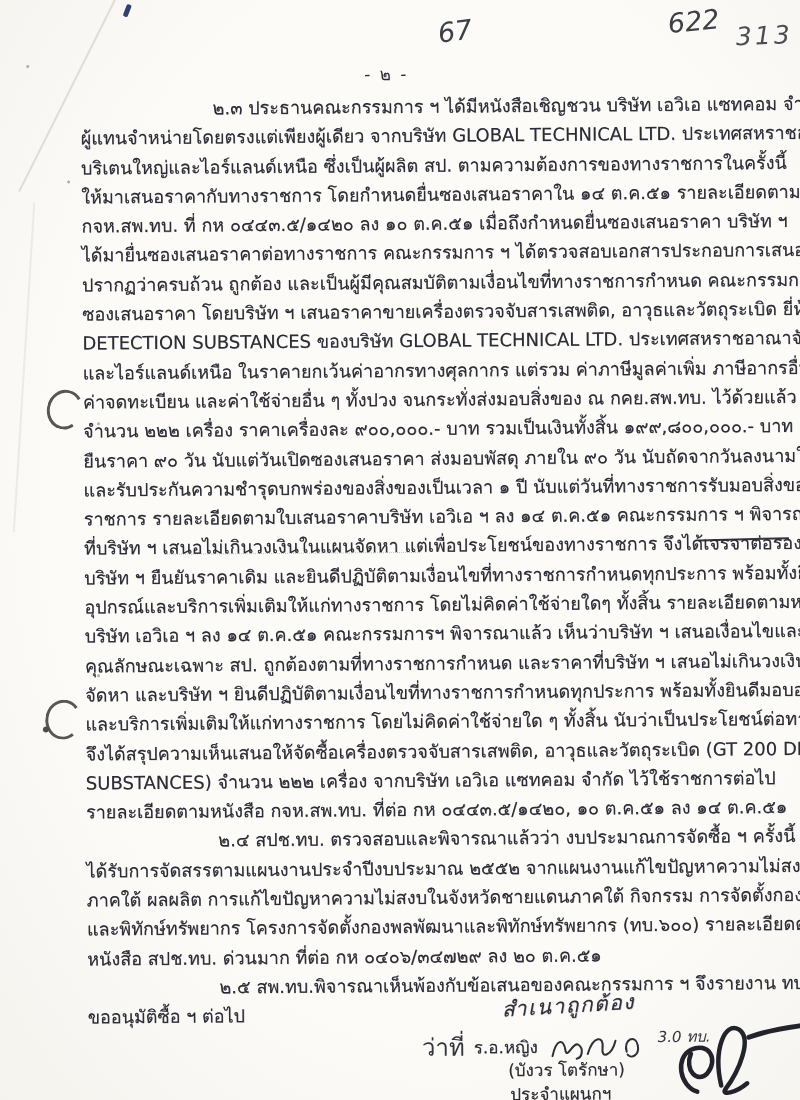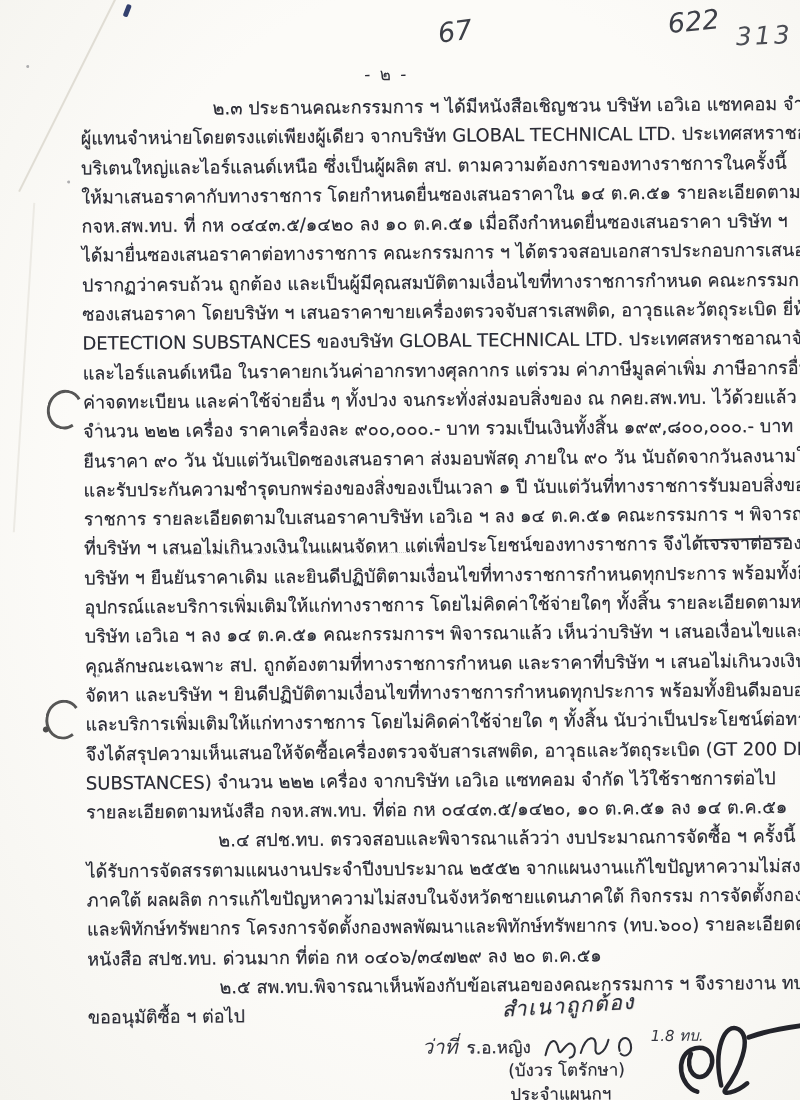--- a/index.html
+++ b/index.html
@@ -42,21 +42,21 @@
              text-shadow:0.3px 0.3px 0.6px rgba(43,44,54,0.45);}
   .ln{height:29.3px;line-height:29.3px;white-space:nowrap;}
   .ind{padding-left:132px;}
 
   
   .closing{position:absolute;left:0;top:0;width:100%;height:100%;}
   .stamp{position:absolute;left:498px;top:990px;font-size:21px;font-style:italic;
          letter-spacing:1.5px;color:#2e303a;transform:rotate(-3deg);
          text-shadow:0.4px 0.4px 0.7px rgba(46,48,58,0.5);}
   .certline{position:absolute;left:418px;top:1028px;display:flex;align-items:center;gap:9px;}
-  .cert-hw{font-style:italic;font-size:20px;color:#33353e;}
+  .cert-hw{font-size:24px;color:#33353e;}
   .cert-rank{font-size:17px;color:#2b2c36;text-shadow:0.3px 0.3px 0.5px rgba(43,44,54,0.45);text-align:center;}
   .cert-date{font-style:italic;font-size:15px;color:#33353e;transform:translateY(-9px);}
   .cert-name{position:absolute;left:486px;top:1057px;font-size:17px;color:#2b2c36;
              text-shadow:0.3px 0.3px 0.5px rgba(43,44,54,0.45);margin-left:18px;}
   .cert-pos{position:absolute;left:506px;top:1081px;font-size:17px;color:#2b2c36;
             text-shadow:0.3px 0.3px 0.5px rgba(43,44,54,0.45);}
   .sig-small{width:102px;height:38px;}
   .sig-big{position:absolute;left:663px;top:1008px;width:137px;height:92px;}
 </style>
 </head>
@@ -131,21 +131,21 @@
       <div class="certline">
         <span class="cert-hw">ว่าที่</span>
         <span class="cert-rank">ร.อ.หญิง</span>
         <svg class="sig-small" viewBox="0 0 110 40">
           <g fill="none" stroke="#2e3038" stroke-width="2.2" stroke-linecap="round">
             <path d="M6,30 C10,12 18,10 20,24 C22,34 28,14 34,18 C40,22 38,32 32,33"></path>
             <path d="M44,28 C50,8 62,8 60,22 C58,34 70,30 74,14"></path>
             <path d="M86,26 C82,12 96,7 98,19 C100,30 91,34 87,29"></path>
           </g>
         </svg>
-        <span class="cert-date">1.8 ทบ.</span>
+        <span class="cert-date">3.0 ทบ.</span>
       </div>
 
       <div class="cert-name">(บังวร โตรักษา)</div>
       <div class="cert-pos">ประจำแผนกฯ</div>
 
       <svg class="sig-big" viewBox="0 0 137 92">
         <g fill="none" stroke="#23242b" stroke-width="4.5" stroke-linecap="round">
           <path d="M30,86 C12,80 8,52 24,44 C42,36 52,54 40,68 C30,78 17,64 24,48"></path>
           <path d="M54,80 C46,44 58,16 72,24 C86,33 72,66 58,84 C54,90 68,88 80,78"></path>
           <path d="M82,32 C98,26 118,23 133,21" stroke-width="5"></path>

